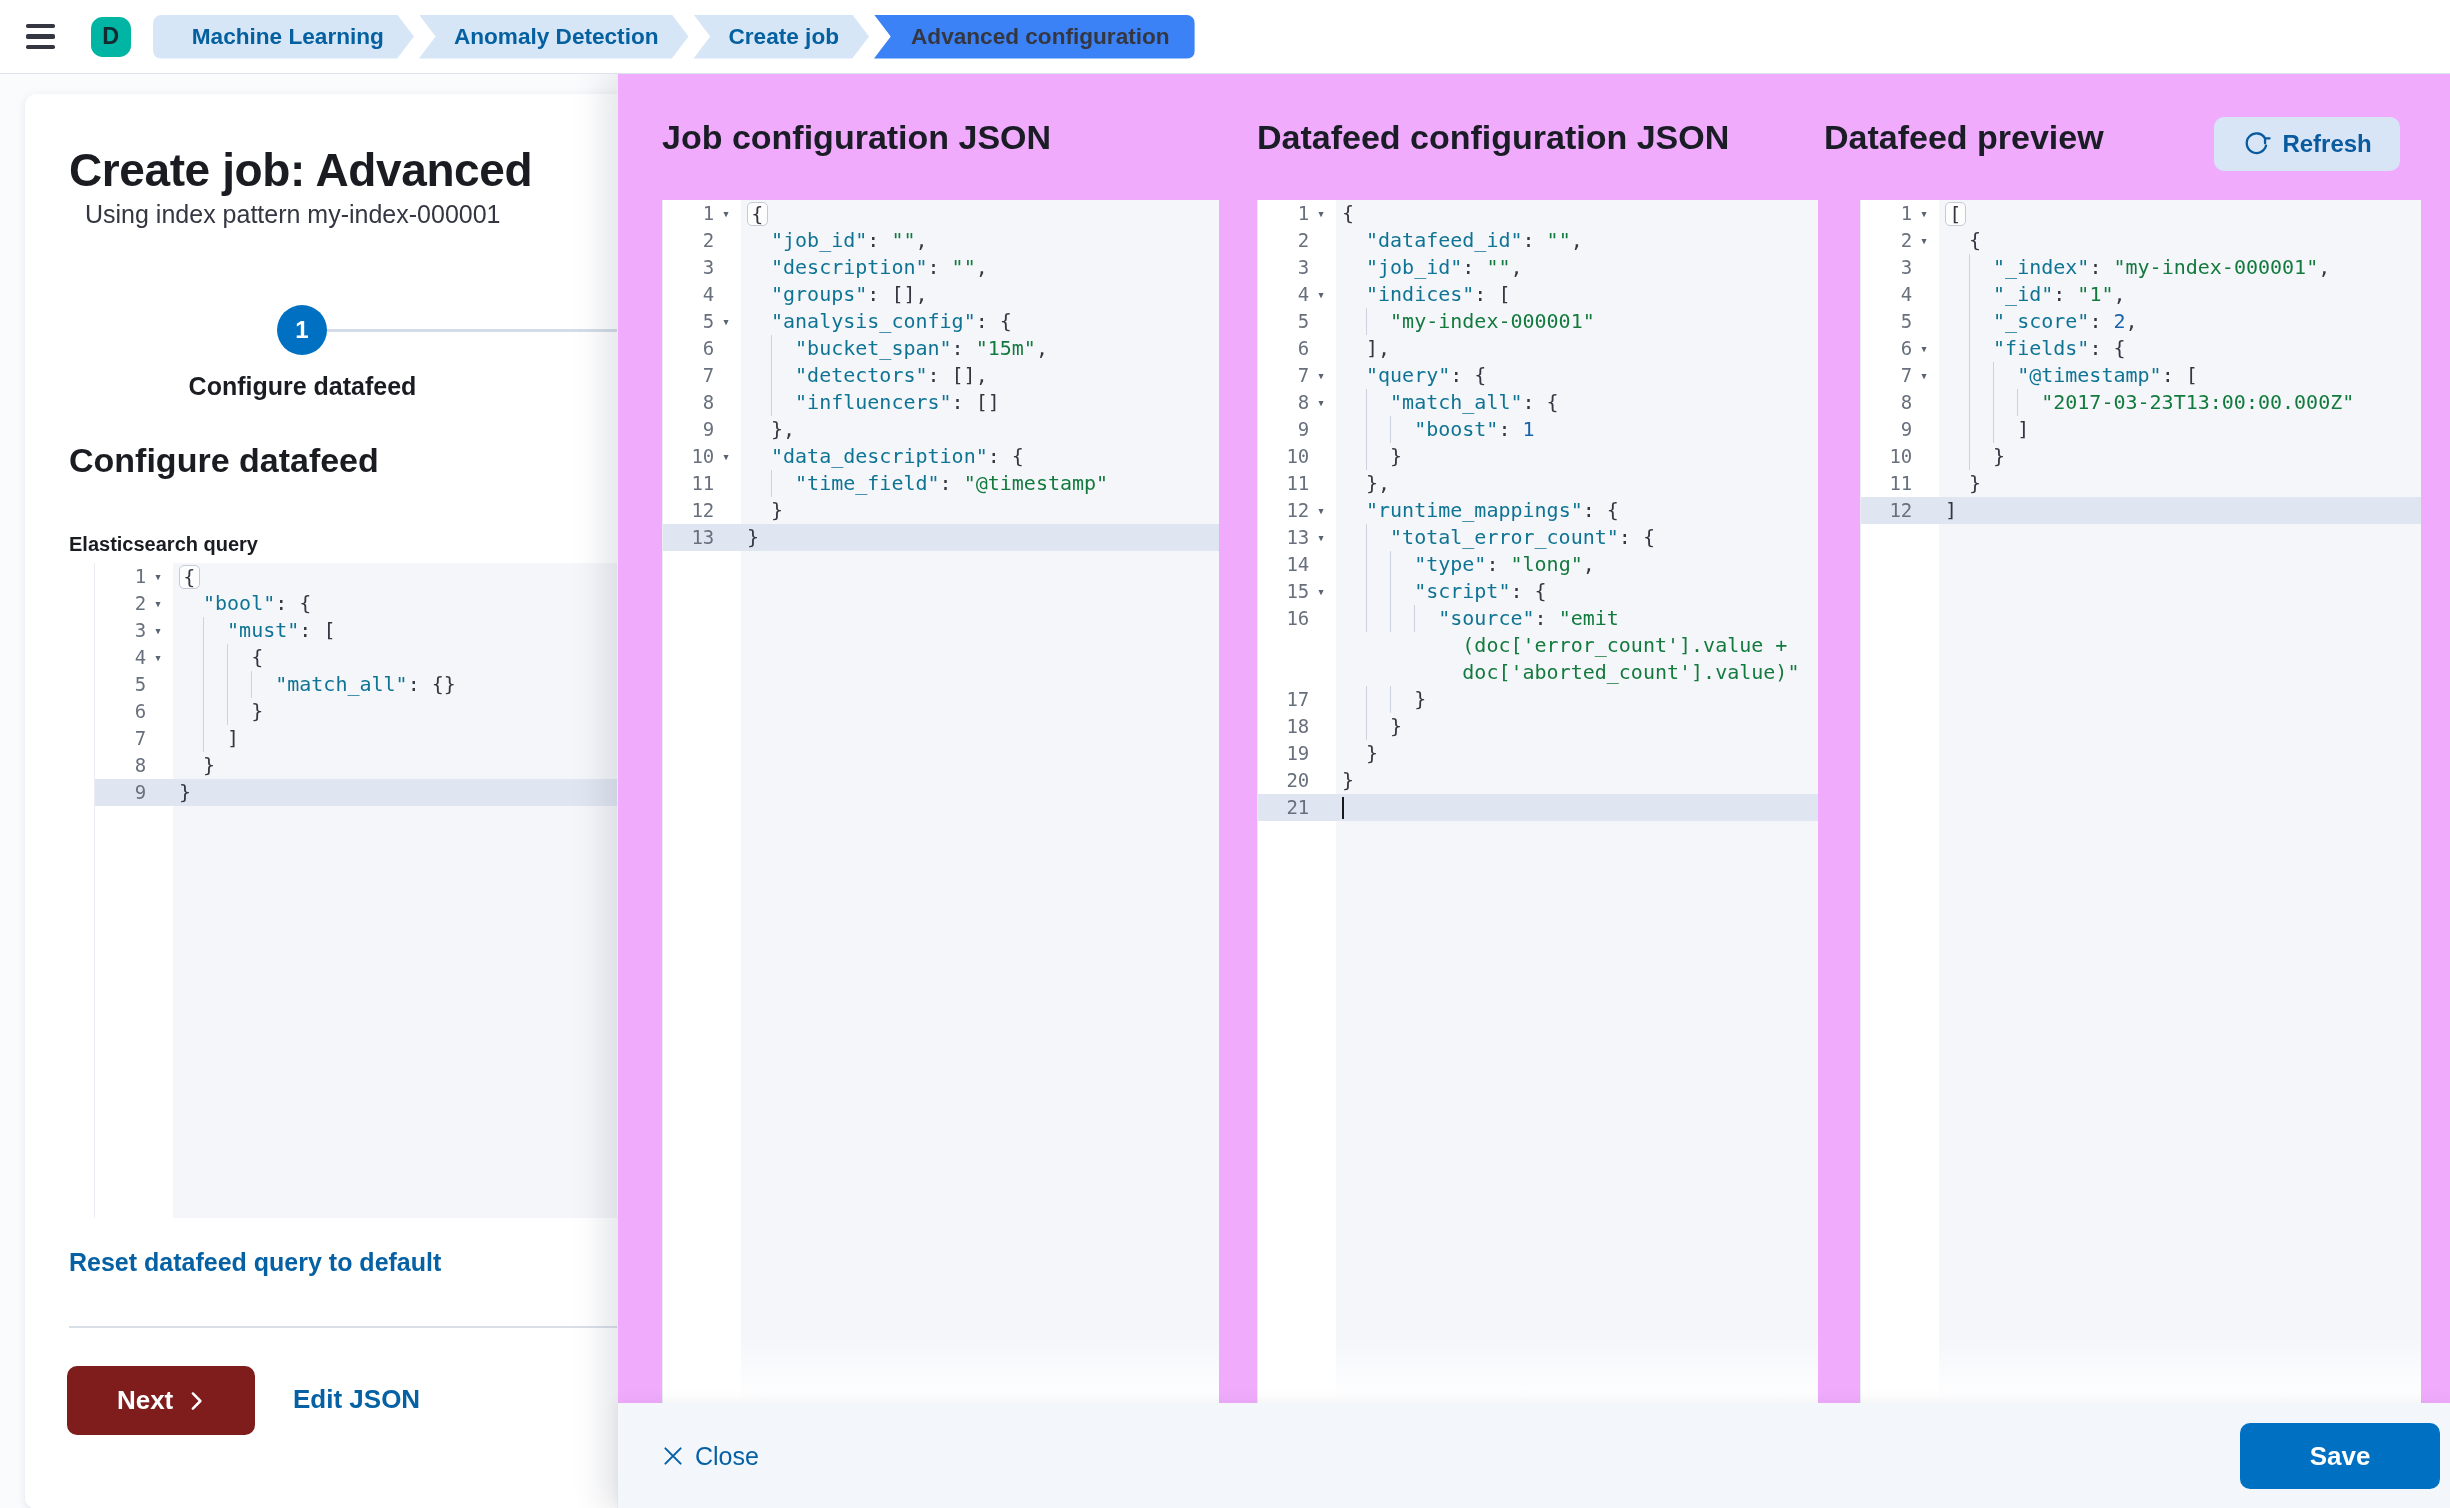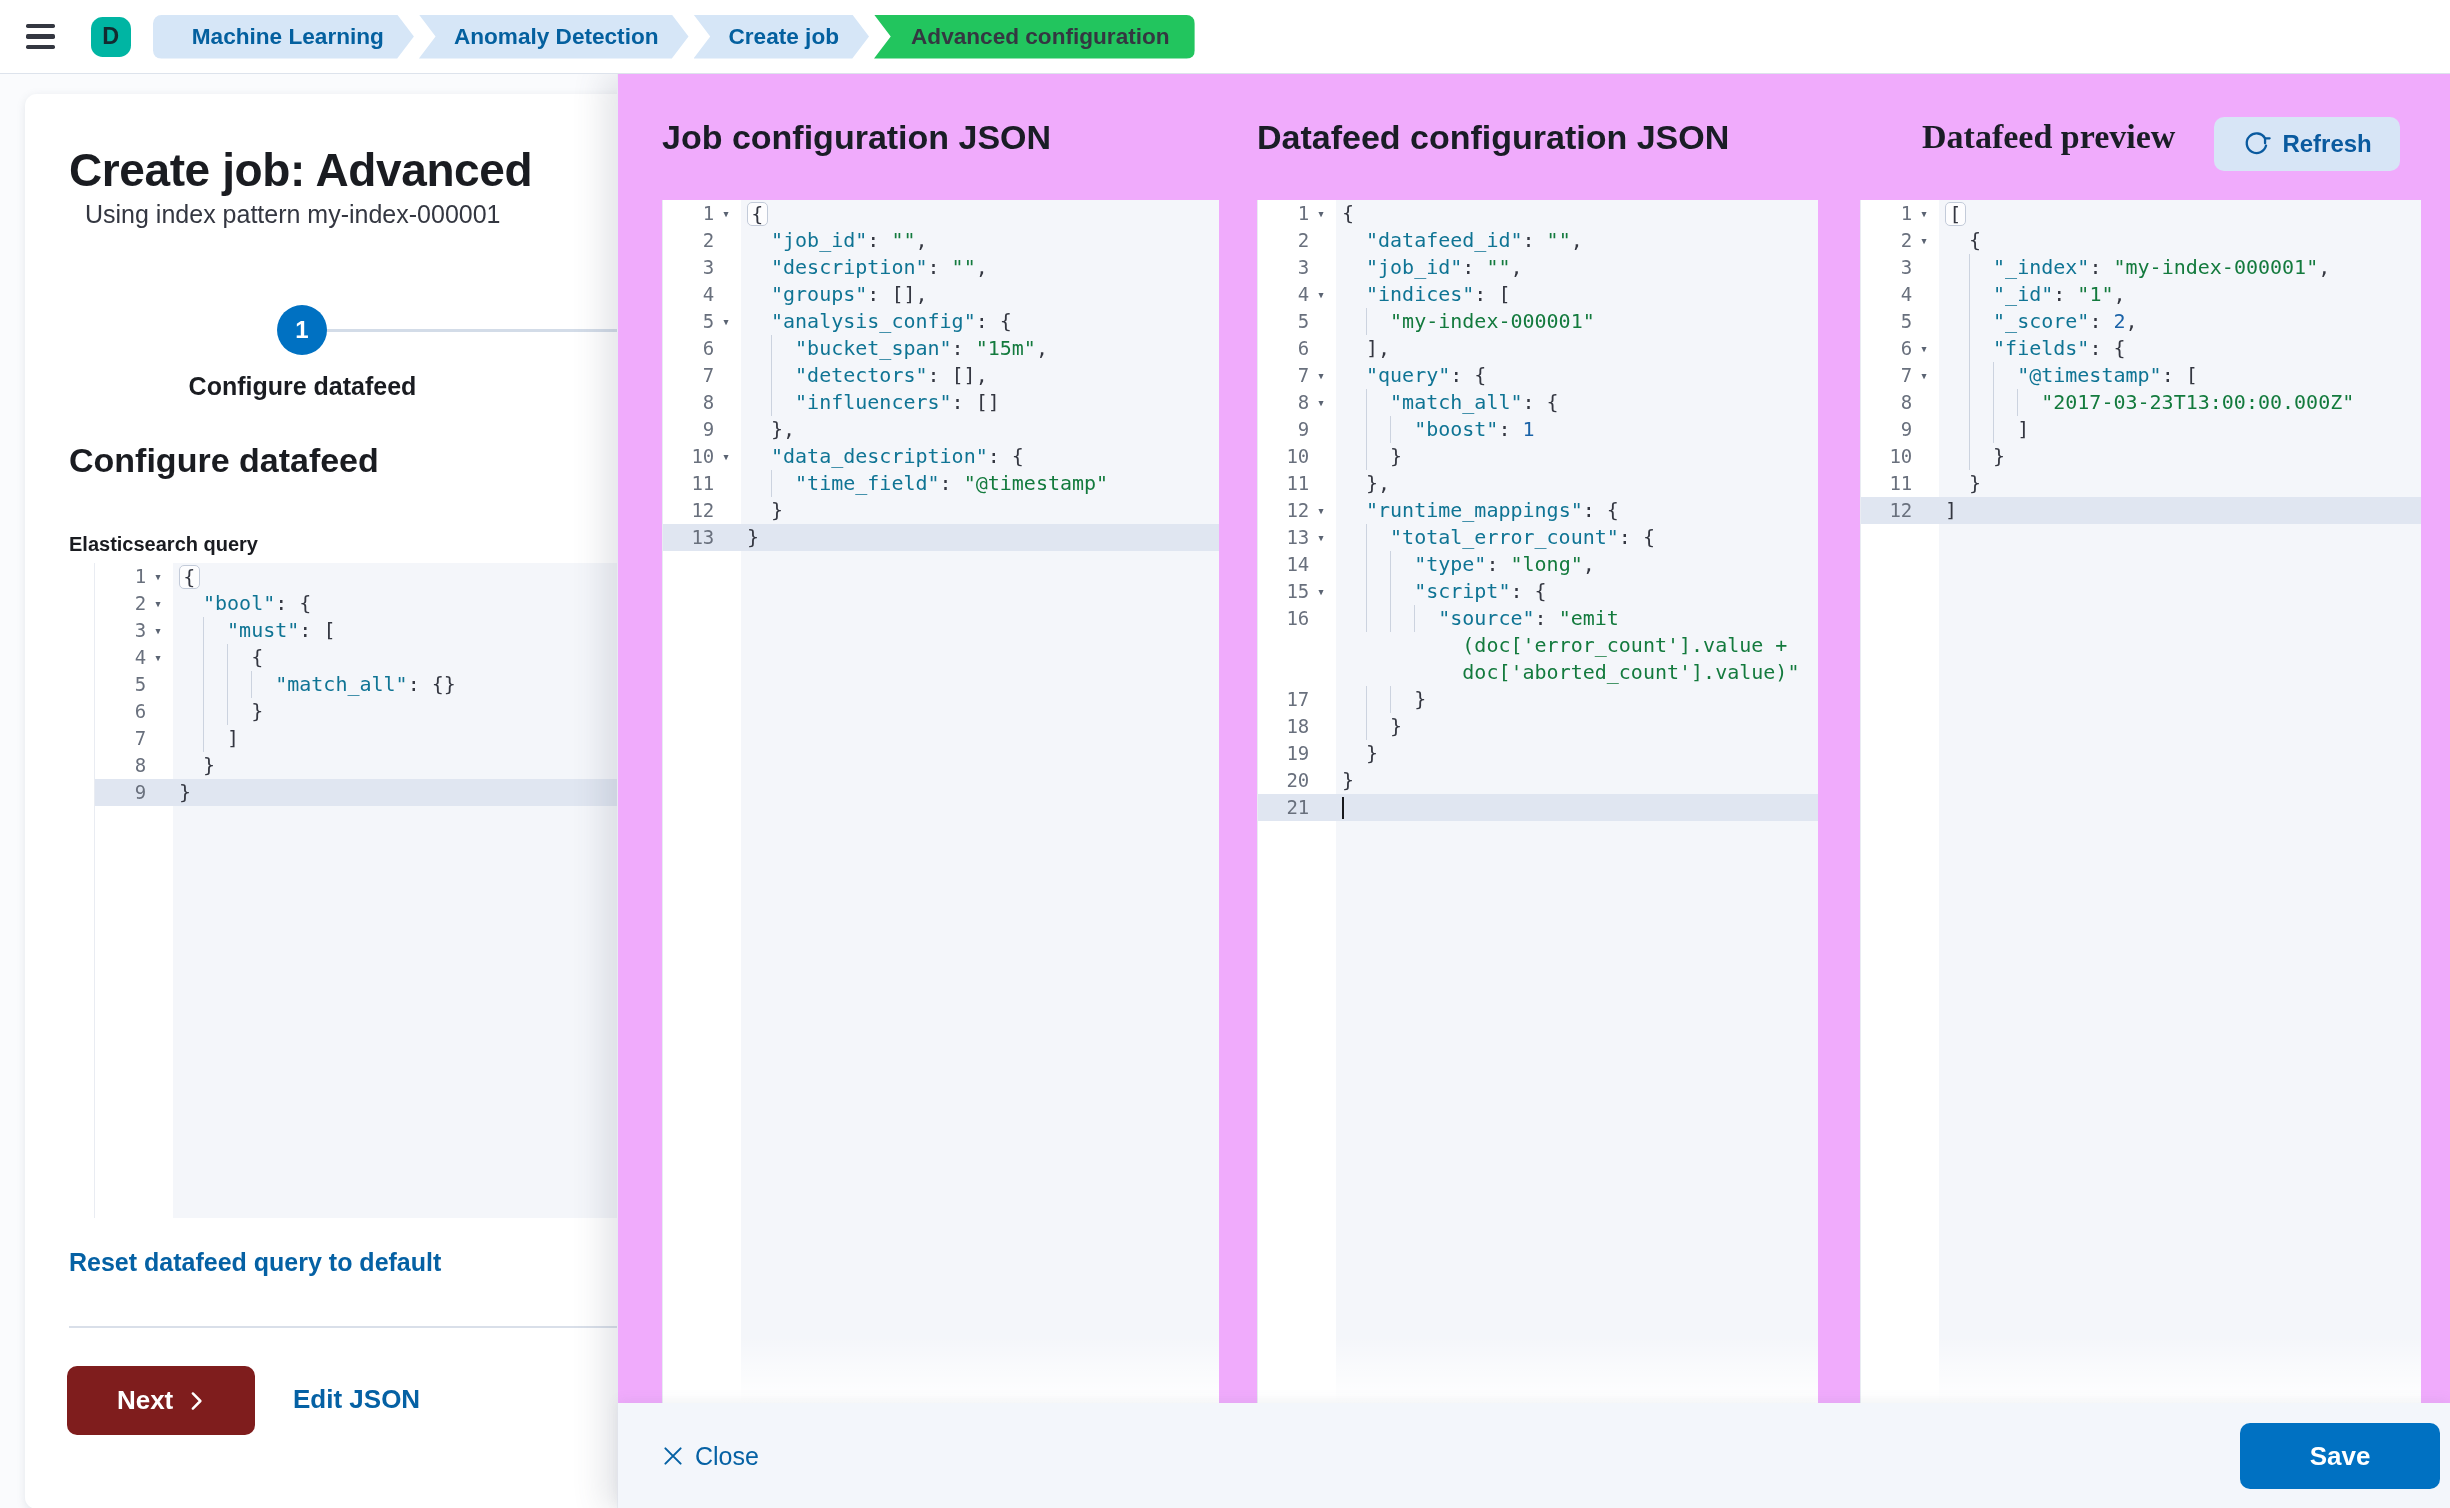--- a/index.html
+++ b/index.html
@@ -16,21 +16,21 @@
   .hamburger i { display:block; width:28.5px; height:4.2px; background:#343741; border-radius:1.7px; }
   .avatar { width:40px; height:40px; border-radius:11.7px; background:#00b5a3; color:#132a30;
     display:flex; align-items:center; justify-content:center; font-size:23.4px; font-weight:600; margin:0 22px 0 18.4px; }
   .crumbs { display:flex; align-items:center; }
   .crumb { height:44px; display:flex; align-items:center; font-size:22.6px; font-weight:600;
     background:#d6e6f7; color:#04609f; padding:0 30px 0 39px; margin-left:5px; white-space:nowrap; }
   .crumb.first { border-radius:8.4px 0 0 8.4px; margin-left:0;
     clip-path:polygon(0 0, calc(100% - 16.7px) 0, 100% 50%, calc(100% - 16.7px) 100%, 0 100%); }
   .crumb.mid { padding-left:35px;
     clip-path:polygon(0 0, calc(100% - 16.7px) 0, 100% 50%, calc(100% - 16.7px) 100%, 0 100%, 16.7px 50%); }
-  .crumb.last { background:#22c55e; color:#343741; border-radius:0 8.4px 8.4px 0; padding:0 25px 0 37px;
+  .crumb.last { background:#3b82f6; color:#343741; border-radius:0 8.4px 8.4px 0; padding:0 25px 0 37px;
     clip-path:polygon(0 0, 100% 0, 100% 100%, 0 100%, 16.7px 50%); }
   
   .card { position:absolute; left:25px; top:94px; width:605px; height:1415px; background:#ffffff;
     border-radius:11.7px; box-shadow:0 2.5px 8.4px rgba(115,125,145,.16); z-index:1; }
   .wz-title { position:absolute; left:44px; top:49px; font-size:46px; font-weight:700; letter-spacing:-0.4px; }
   .wz-sub { position:absolute; left:44px; top:106px; font-size:25px; color:#343741;margin-left:16px; }
   .step-line { position:absolute; left:284px; top:235px; width:318px; height:3.3px; background:#d3dce8; }
   .step-circle { position:absolute; left:252px; top:211px; width:50px; height:50px; border-radius:50%;
     background:#0071c2; color:#fff; display:flex; align-items:center; justify-content:center;
     font-size:24px; font-weight:600; }
@@ -224,21 +224,21 @@
           <polyline points="7,4 16,13 7,22" fill="none" stroke="#ffffff" stroke-width="3" stroke-linecap="round" stroke-linejoin="round"></polyline>
         </svg>
     </span>
   </div>
   <div class="link editjson">Edit JSON</div>
 </div>
 
 <div class="flyout">
   <div class="col-title" style="left:44px;">Job configuration JSON</div>
   <div class="col-title" style="left:639px;">Datafeed configuration JSON</div>
-  <div class="col-title" style="left:1304px;font-family:Liberation Serif, serif;">Datafeed preview</div>
+  <div class="col-title" style="left:1206px;">Datafeed preview</div>
 
   <div class="refresh-btn">
     <span>
       <svg width="28.5" height="28.5" viewBox="0 0 32 32">
         <path d="M25.9 9.4 A11 11 0 1 0 27 17.5" fill="none" stroke="#0a5a9f" stroke-width="2.6" stroke-linecap="round"></path>
         <path d="M25.9 15 V9.4 H31" fill="none" stroke="#0a5a9f" stroke-width="2.6" stroke-linecap="round" stroke-linejoin="round"></path>
       </svg>
     </span>
     <span>Refresh</span>
   </div>

